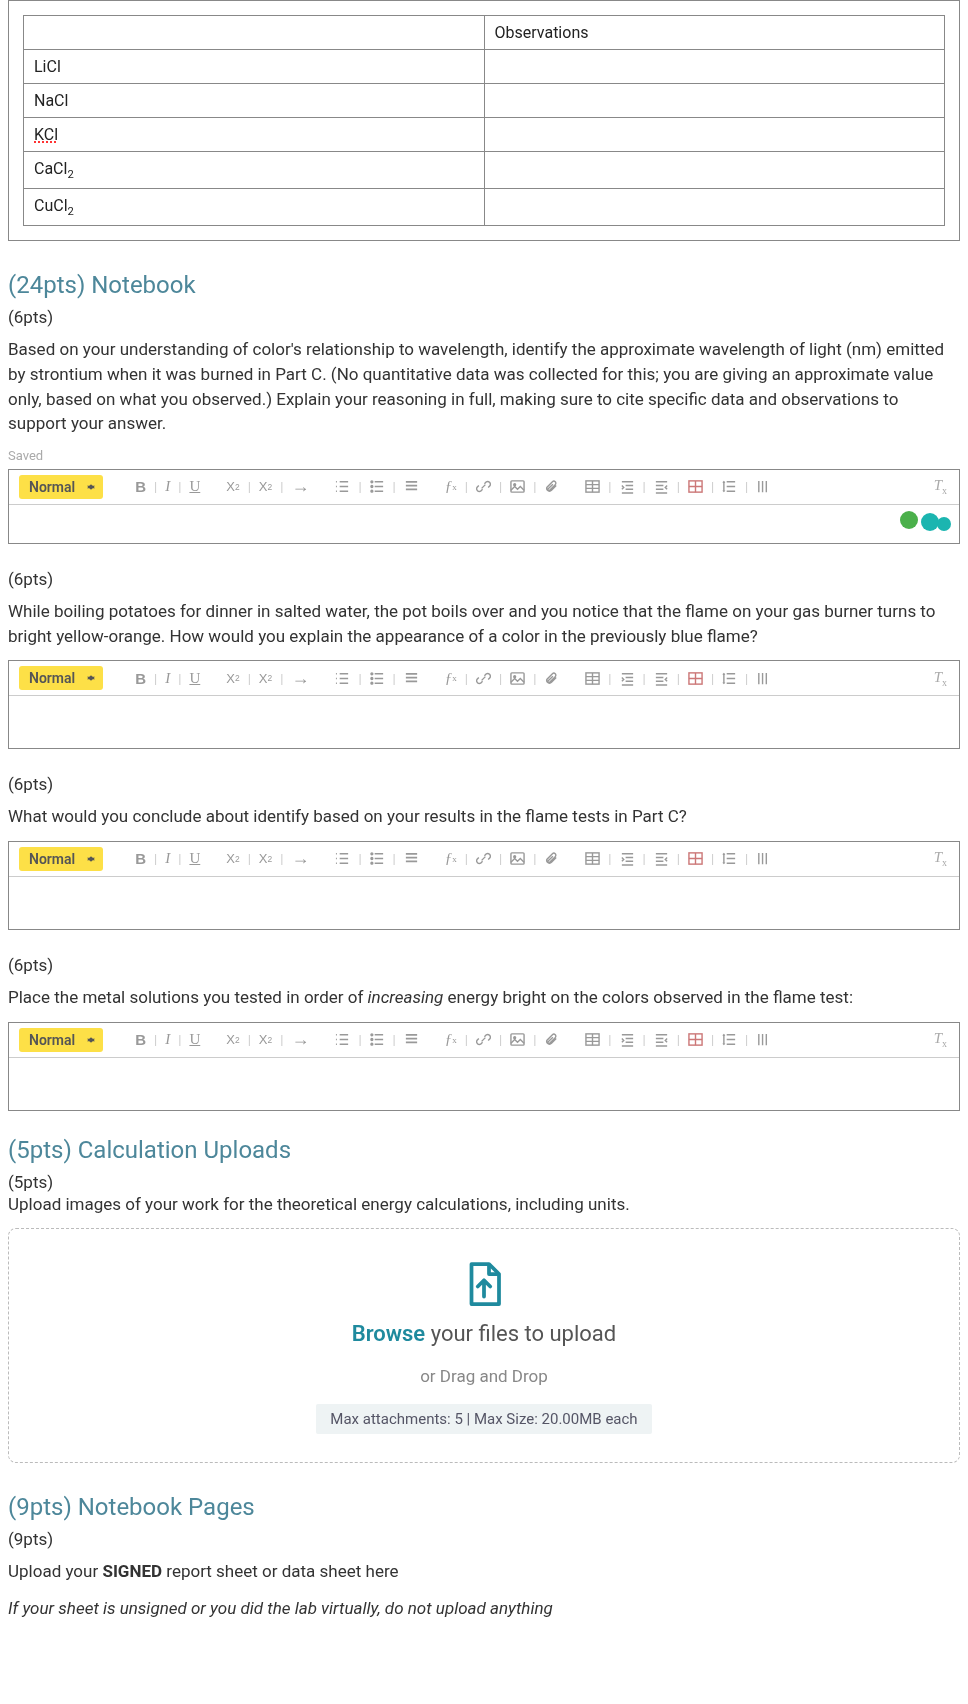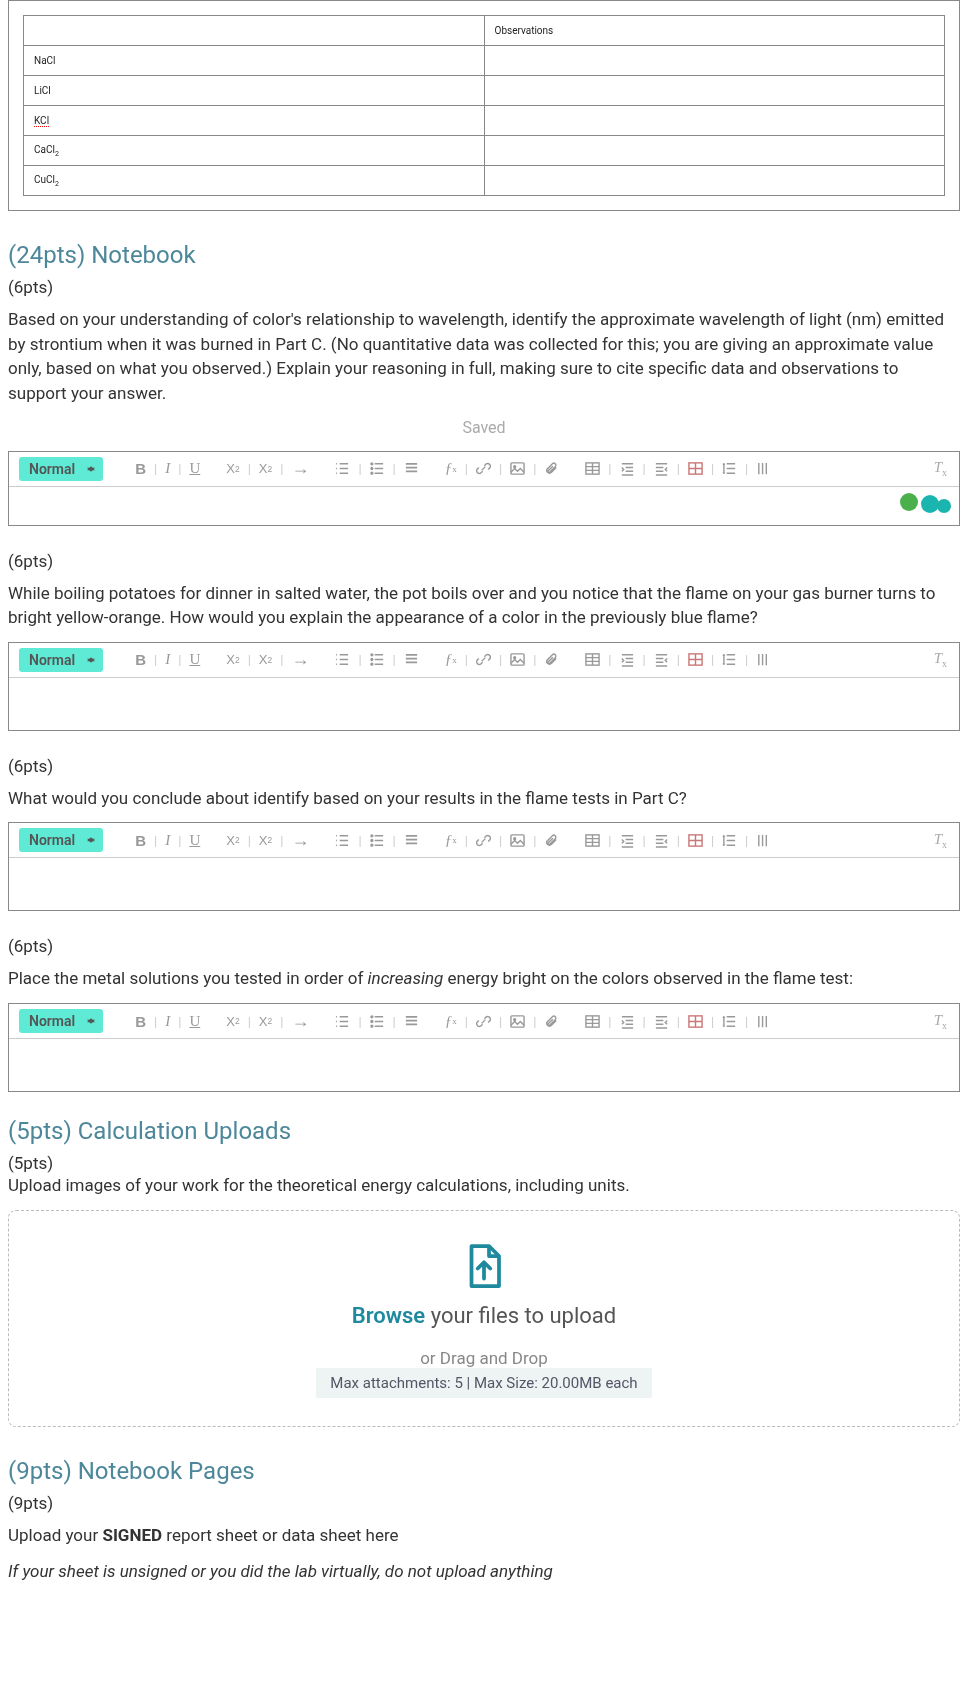--- a/index.html
+++ b/index.html
@@ -12,21 +12,21 @@
     padding: 0 8px 40px 8px;
   }
   .table-wrap {
     border: 1px solid #888;
     padding: 14px;
     margin-bottom: 30px;
   }
   .obs-table {
     width: 100%;
     border-collapse: collapse;
-    font-size: 10px;
+    font-size: 16px;
   }
   .obs-table th, .obs-table td {
     border: 0.5px solid #888;
     padding: 7px 10px;
     text-align: left;
     font-weight: 400;
     color: #222;
     height: 30px;
   }
   .obs-table th:first-child, .obs-table td:first-child { width: 50%; }
@@ -43,44 +43,44 @@
     color: #333;
     margin-bottom: 10px;
   }
   .question-text {
     font-size: 17px;
     line-height: 1.45;
     color: #333;
     margin-bottom: 12px;
   }
   .saved-label {
-    text-align: center;
-    font-size: 16px;
+    text-align: left;
+    font-size: 13px;
     color: #aaa;
-    margin-bottom: 14px;
+    margin-bottom: 6px;
   }
   .editor {
     border: 1px solid #888;
     margin-bottom: 25px;
     position: relative;
   }
   .toolbar {
     display: flex;
     align-items: center;
     gap: 8px;
     padding: 5px 10px;
     border-bottom: 1px solid #ccc;
     background: #fff;
     font-size: 13px;
     color: #888;
     flex-wrap: nowrap;
     position: relative;
   }
   .toolbar .sel {
-    background: #5eead4;
+    background: #fde047;
     border-radius: 3px;
     padding: 4px 28px 4px 10px;
     font-size: 14px;
     font-weight: 600;
     color: #555;
     position: relative;
   }
   .toolbar .sel::after {
     content: "";
     position: absolute;
@@ -168,44 +168,44 @@
     font-size: 17px;
     color: #888;
     margin-top: 20px;
   }
   .upload-meta {
     display: inline-block;
     background: #eef3f4;
     color: #556;
     font-size: 15px;
     padding: 6px 14px;
-    margin-top: 0;
+    margin-top: 18px;
     border-radius: 2px;
   }
   .italic { font-style: italic; }
   .bold { font-weight: 700; }
   .group { margin-left: 14px; display:flex; align-items:center; gap:6px;}
   .group.first{margin-left:22px;}
 </style>
 </head>
 <body>
 
 <div class="table-wrap">
   <table class="obs-table">
     <tbody>
         <tr>
       <th></th>
       <th>Observations</th>
     </tr>
     <tr>
-          <td>NaCl</td>
+          <td>LiCl</td>
           <td></td>
         </tr>
     <tr>
-          <td>LiCl</td>
+          <td>NaCl</td>
           <td></td>
         </tr>
     <tr>
           <td><span class="kcl">KCl</span></td>
           <td></td>
         </tr>
     <tr>
           <td><span>CaCl</span><sub>2</sub></td>
           <td></td>
         </tr>

